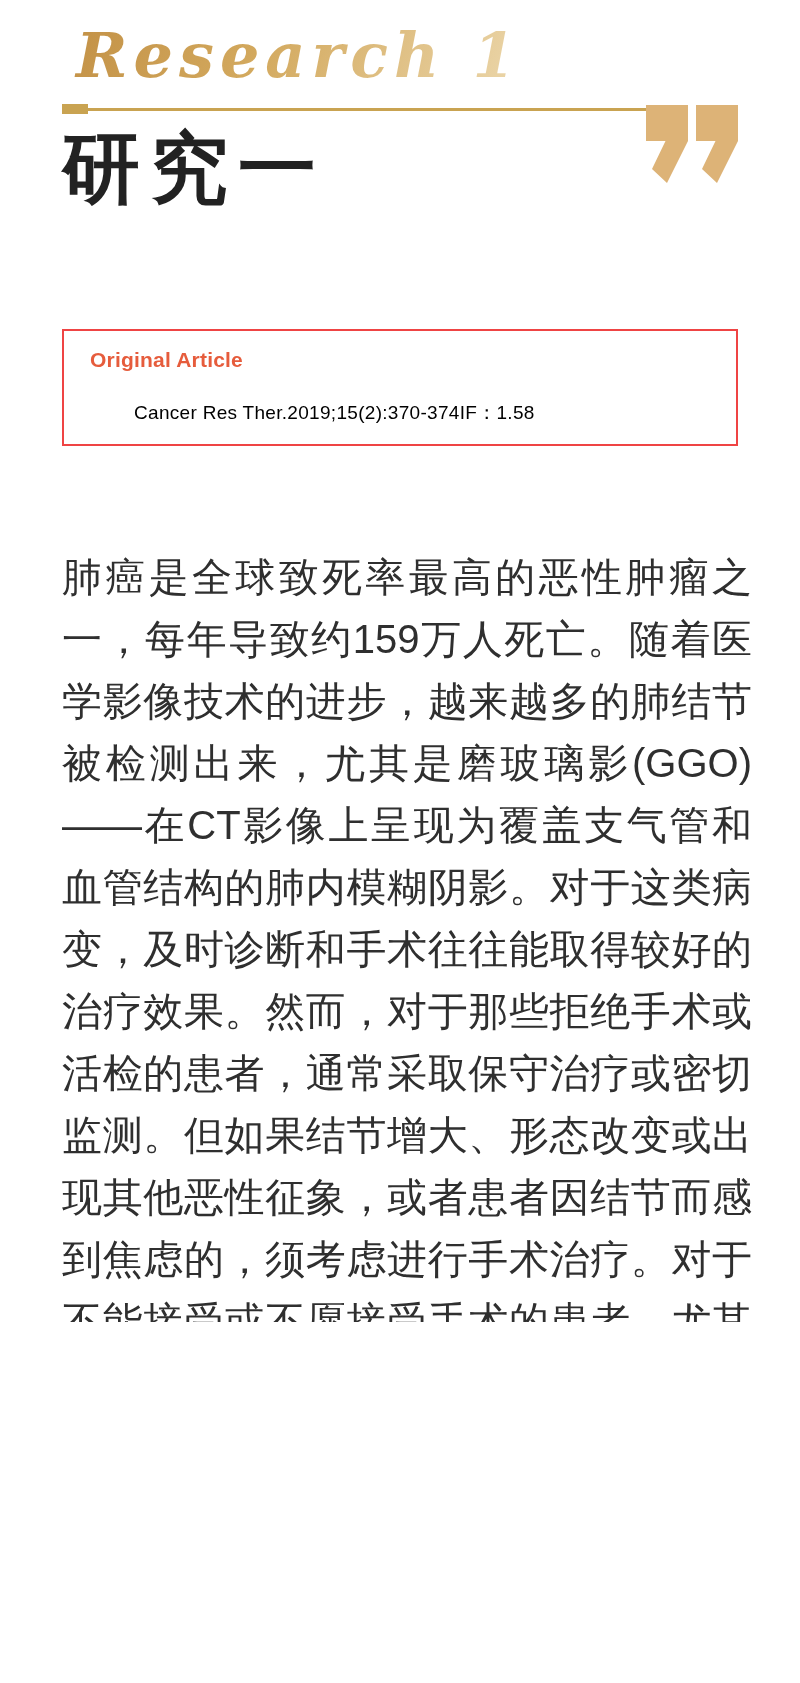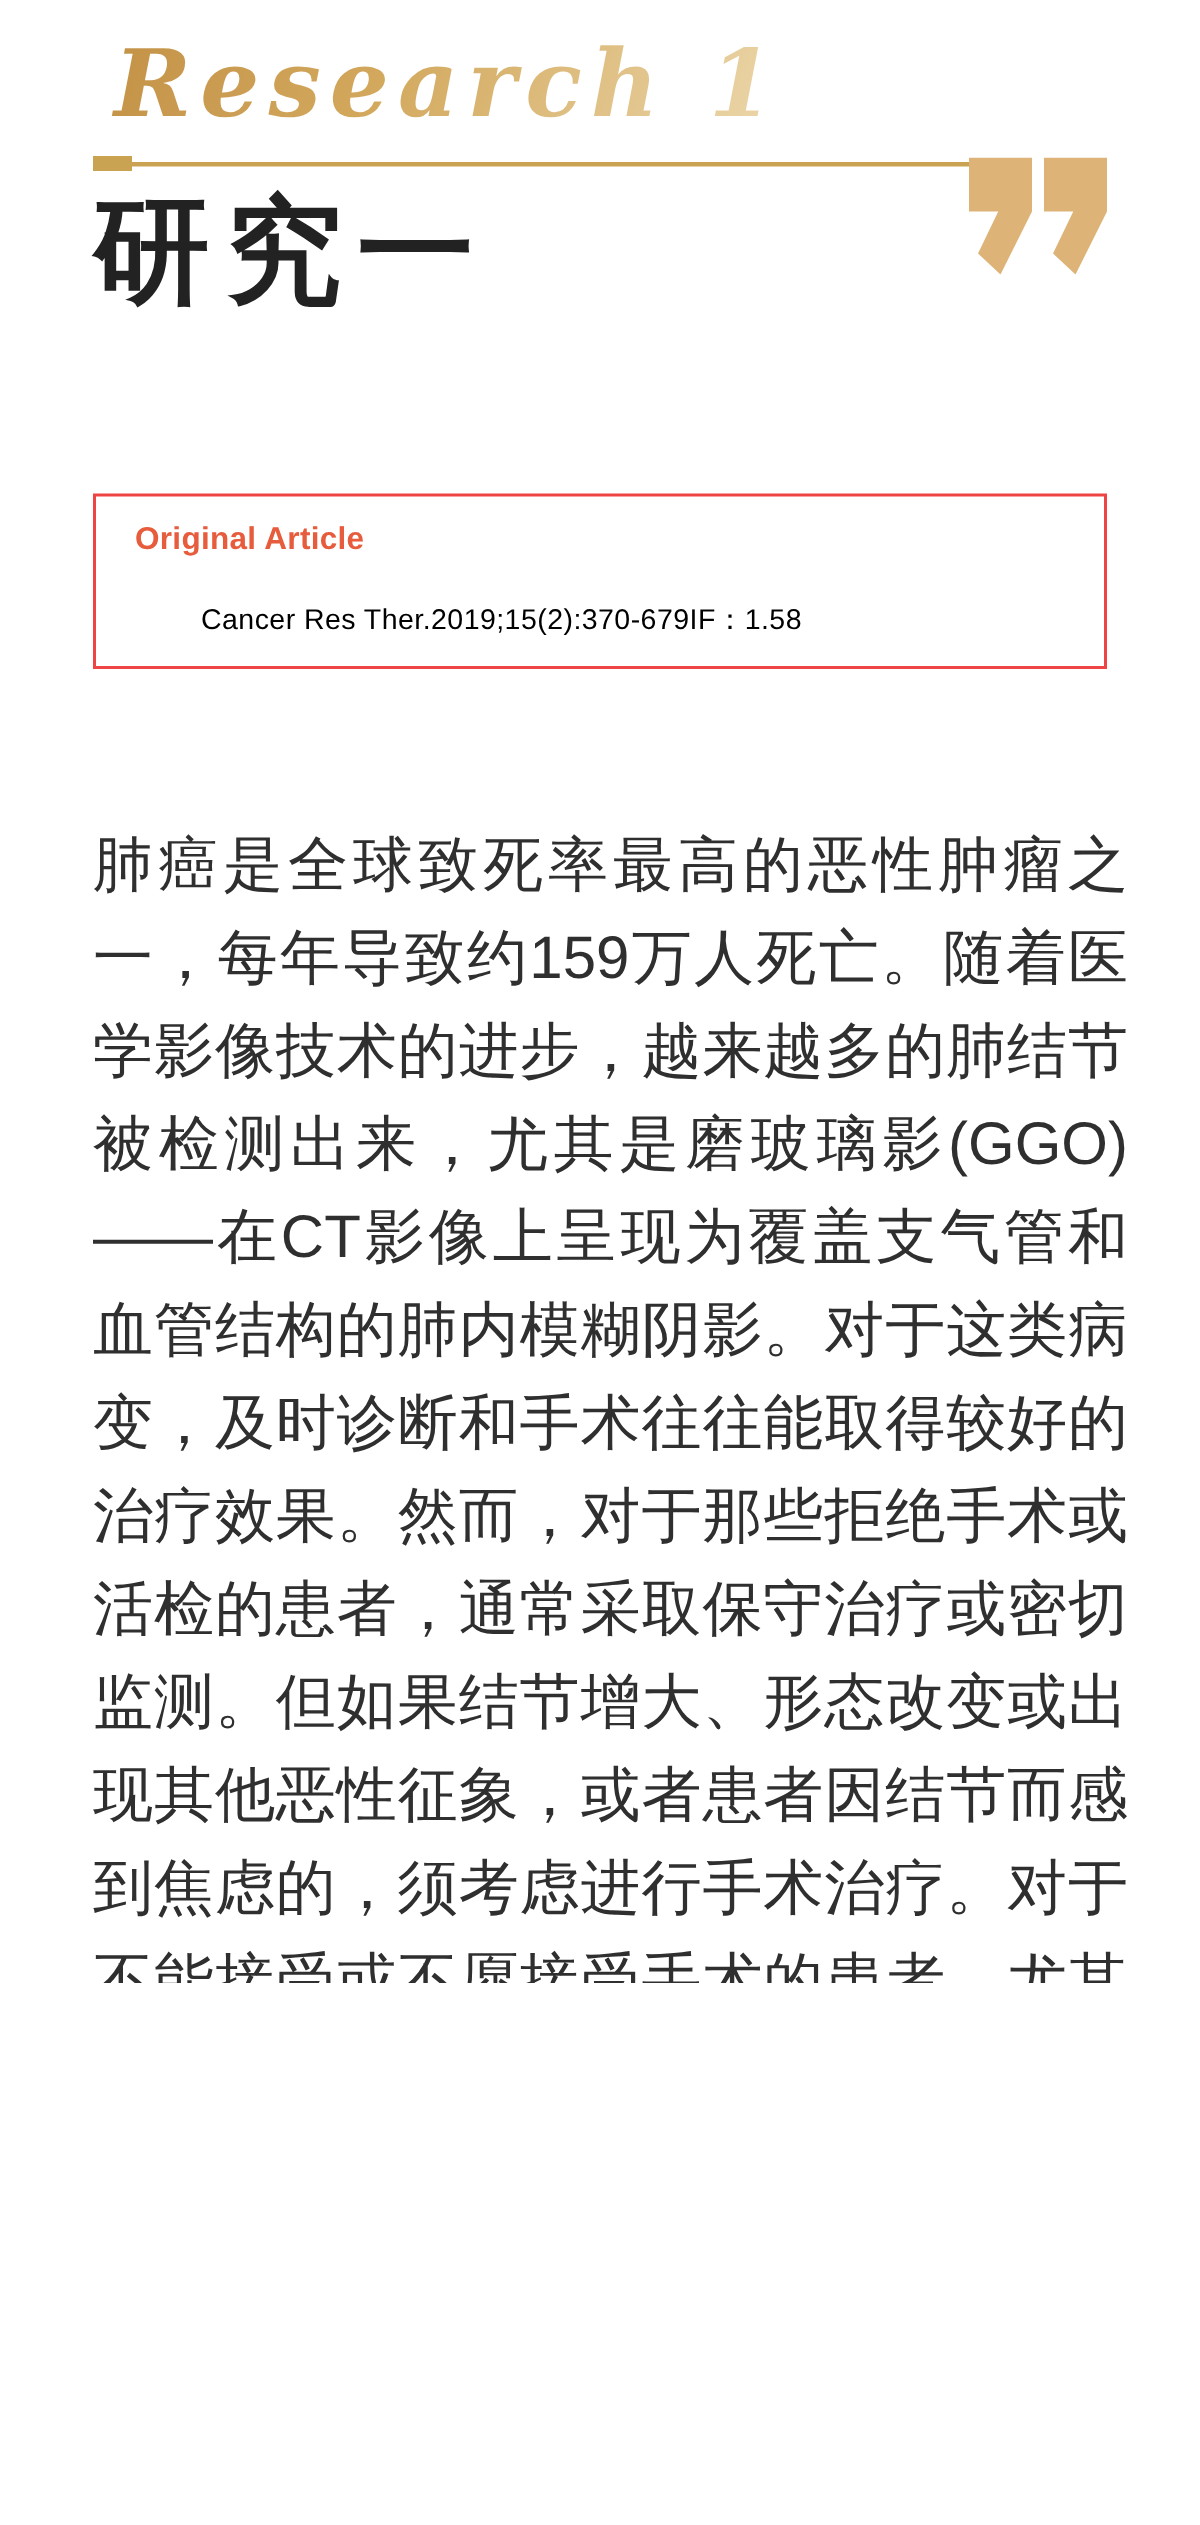--- a/index.html
+++ b/index.html
@@ -126,20 +126,20 @@
       <path d="M50 0 H92 V36 L71 78 L56 64 L69.5 36 H50 Z" fill="#ddb377"></path>
     </svg>
   </div>
 
   <h1 class="cn-title">研究一</h1>
 
   <section class="article-card">
     <div class="card-label">Original Article</div>
     <div class="card-meta">
       <span>Cancer Res Ther.</span>
-      <span>2019;15(2):370-679</span>
+      <span>2019;15(2):370-374</span>
       <span>IF：1.58</span>
     </div>
   </section>
 
   <p class="body-text">肺癌是全球致死率最高的恶性肿瘤之一，每年导致约159万人死亡。随着医学影像技术的进步，越来越多的肺结节被检测出来，尤其是磨玻璃影(GGO)——在CT影像上呈现为覆盖支气管和血管结构的肺内模糊阴影。对于这类病变，及时诊断和手术往往能取得较好的治疗效果。然而，对于那些拒绝手术或活检的患者，通常采取保守治疗或密切监测。但如果结节增大、形态改变或出现其他恶性征象，或者患者因结节而感到焦虑的，须考虑进行手术治疗。对于不能接受或不愿接受手术的患者，尤其是那些身体状况差或手术风险高的患者，冷冻消融是更好的选择。本研究初步探索了对肺部磨玻璃影(GGO)进行冷冻消融治疗的安全性和可行性。</p>
 
 </div>
 
 </body></html>

